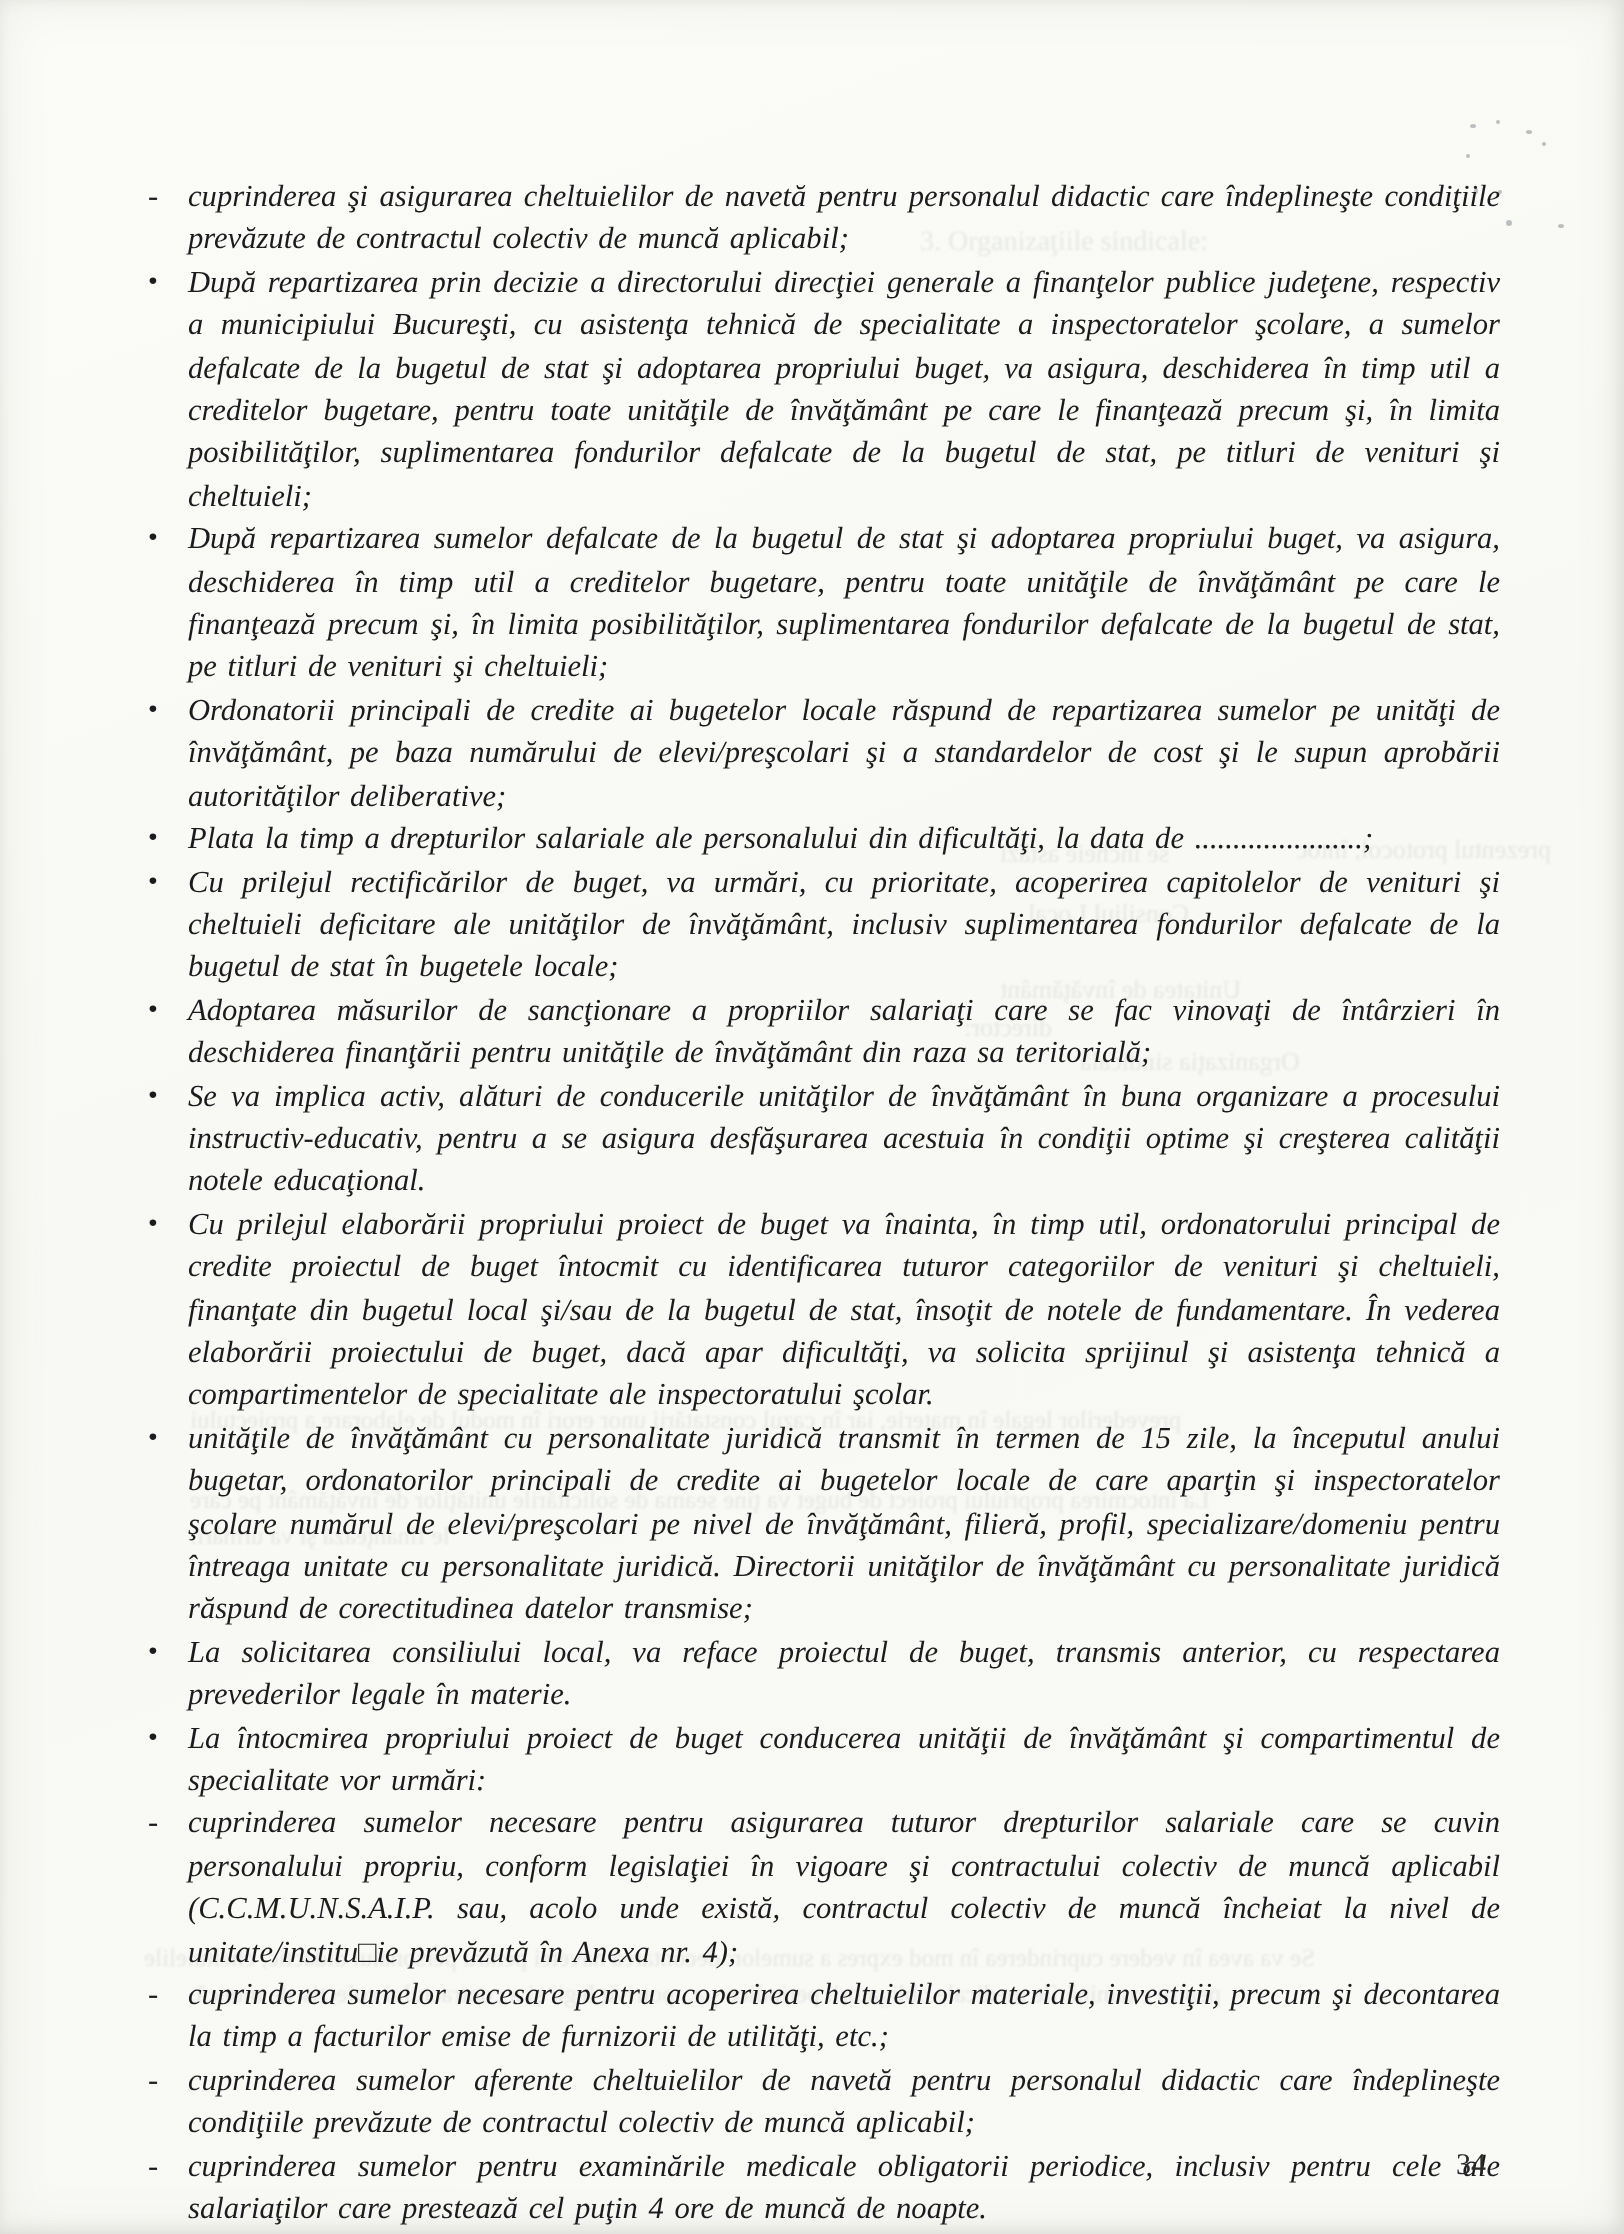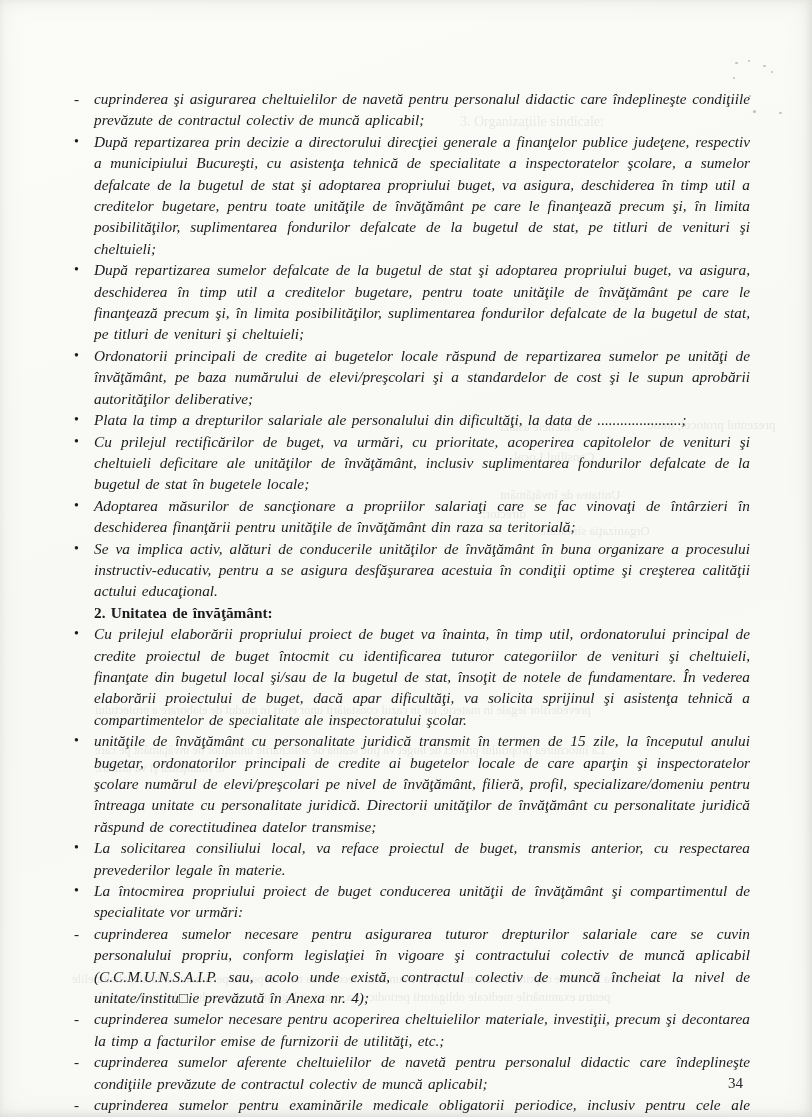--- a/index.html
+++ b/index.html
@@ -114,23 +114,22 @@
       <div class="item">
         <span class="marker bullet">•</span>
         <div class="item-text">Cu prilejul rectificărilor de buget, va urmări, cu prioritate, acoperirea capitolelor de venituri şi cheltuieli deficitare ale unităţilor de învăţământ, inclusiv suplimentarea fondurilor defalcate de la bugetul de stat în bugetele locale;</div>
       </div>
       <div class="item">
         <span class="marker bullet">•</span>
         <div class="item-text">Adoptarea măsurilor de sancţionare a propriilor salariaţi care se fac vinovaţi de întârzieri în deschiderea finanţării pentru unităţile de învăţământ din raza sa teritorială;</div>
       </div>
       <div class="item">
         <span class="marker bullet">•</span>
-        <div class="item-text">Se va implica activ, alături de conducerile unităţilor de învăţământ în buna organizare a procesului instructiv-educativ, pentru a se asigura desfăşurarea acestuia în condiţii optime şi creşterea calităţii actului educaţional.</div>
+        <div class="item-text">Se va implica activ, alături de conducerile unităţilor de învăţământ în buna organizare a procesului instructiv-educativ, pentru a se asigura desfăşurarea acestuia în condiţii optime şi creşterea calităţii notele educaţional.</div>
       </div>
-      <div class="section-heading">2. Unitatea de învăţământ:</div>
       <div class="item">
         <span class="marker bullet">•</span>
         <div class="item-text">Cu prilejul elaborării propriului proiect de buget va înainta, în timp util,  ordonatorului principal de credite proiectul de buget întocmit cu identificarea tuturor categoriilor de venituri şi cheltuieli, finanţate din bugetul local şi/sau de la bugetul de stat, însoţit de notele de fundamentare. În vederea elaborării proiectului de buget, dacă apar dificultăţi, va solicita sprijinul şi asistenţa tehnică a compartimentelor de specialitate ale inspectoratului şcolar.</div>
       </div>
       <div class="item">
         <span class="marker bullet">•</span>
         <div class="item-text">unităţile de învăţământ cu personalitate juridică transmit în termen de 15 zile, la începutul anului bugetar, ordonatorilor principali de credite ai bugetelor locale de care aparţin şi inspectoratelor şcolare numărul de elevi/preşcolari pe nivel de învăţământ, filieră, profil, specializare/domeniu pentru întreaga unitate cu personalitate juridică. Directorii unităţilor de învăţământ cu personalitate juridică răspund de corectitudinea datelor transmise;</div>
       </div>
       <div class="item">
         <span class="marker bullet">•</span>

